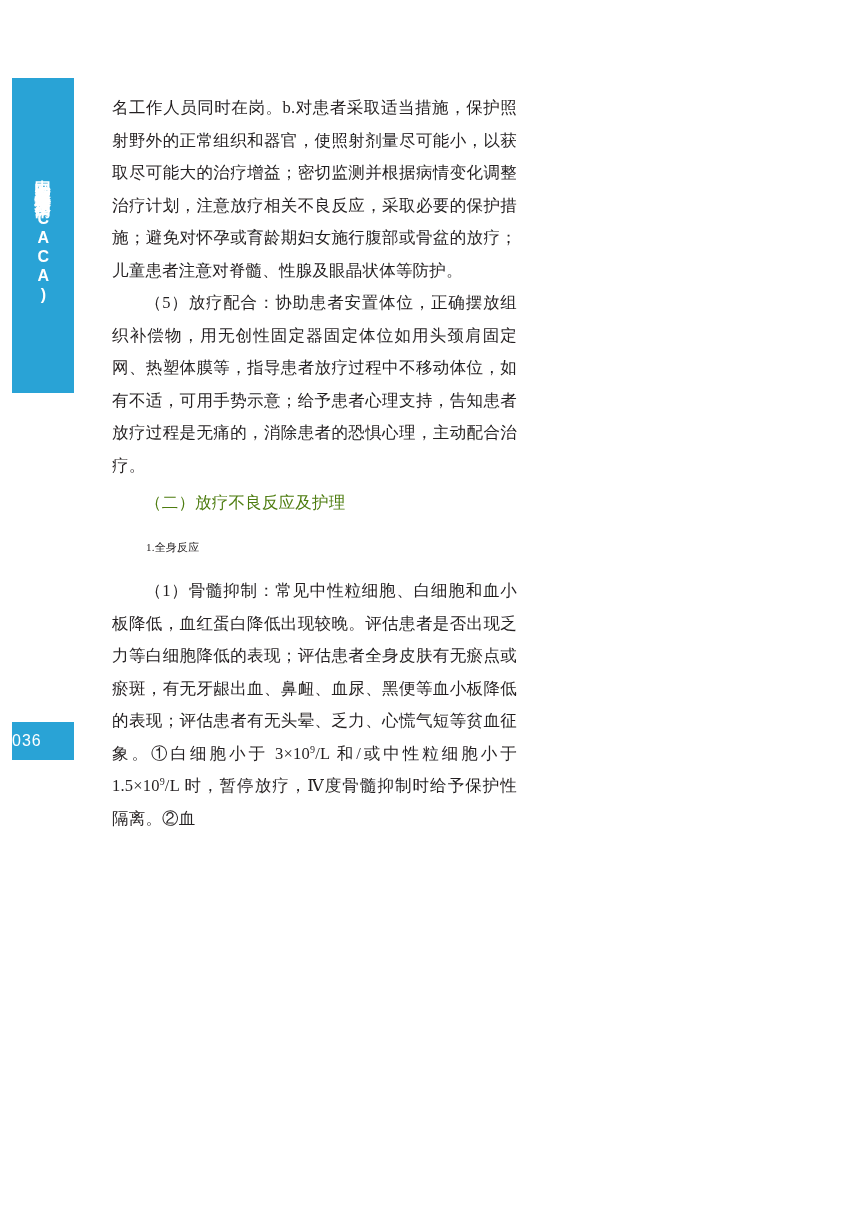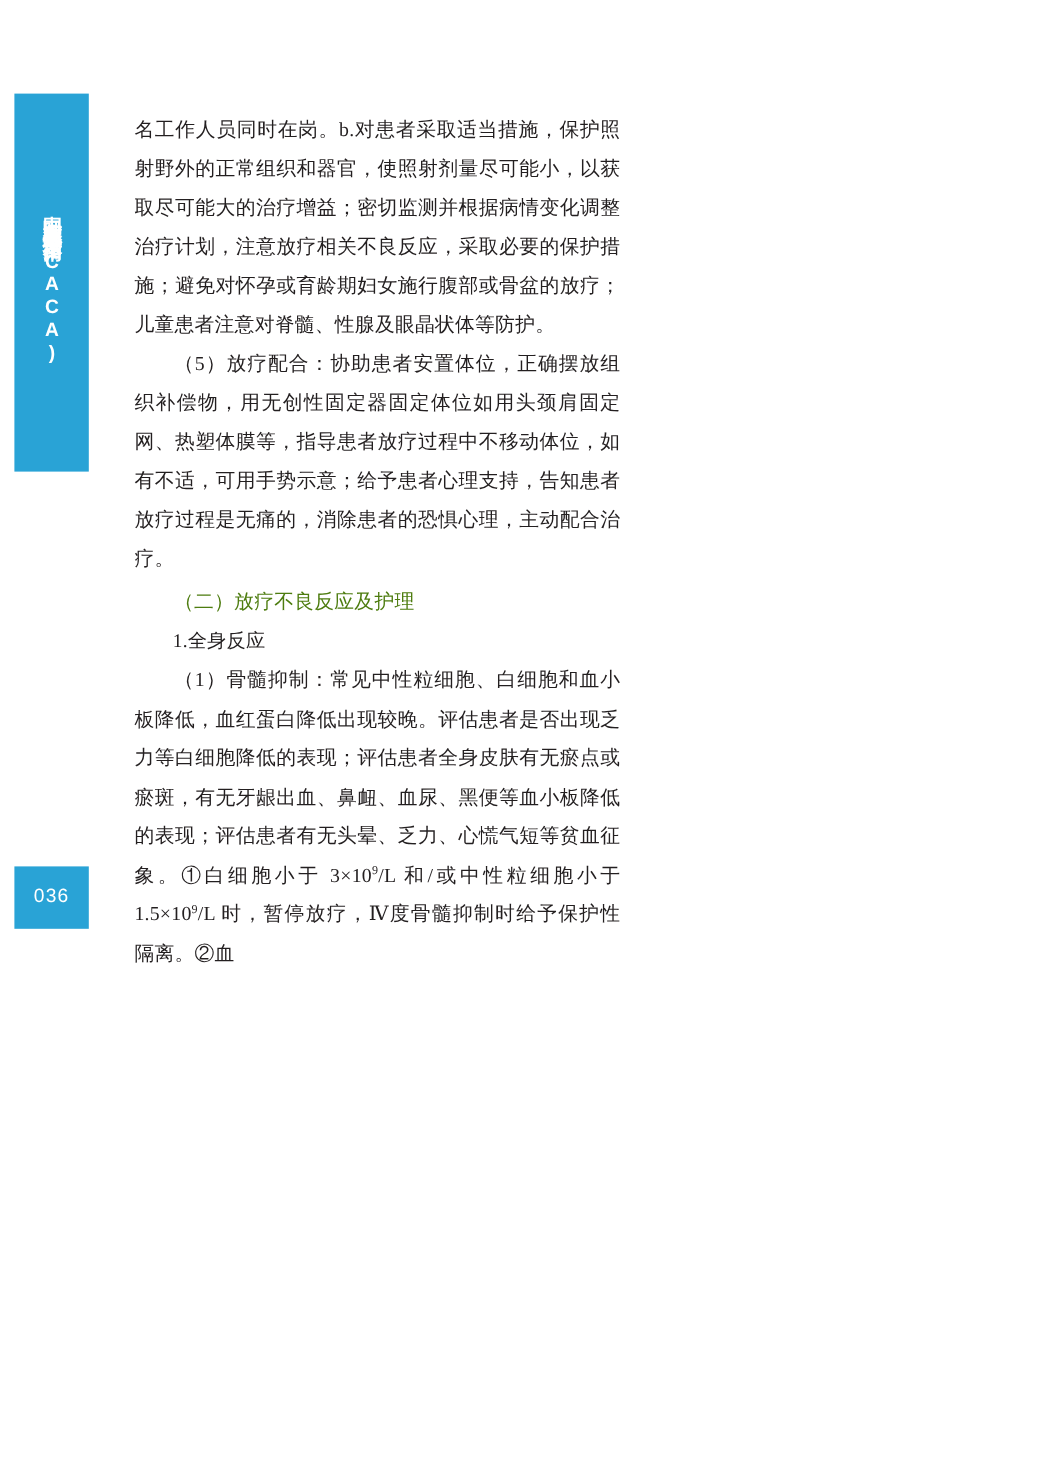--- a/index.html
+++ b/index.html
@@ -39,26 +39,26 @@
     font-weight: bold;
     white-space: nowrap;
   }
 
   
   .page-badge {
     position: absolute;
     left: 12px;
     top: 722px;
     width: 62px;
-    height: 52px;
+    height: 38px;
     background: #29a3d6;
     color: #ffffff;
     display: flex;
     align-items: center;
-    justify-content: center;
+    justify-content: flex-start;
     font-family: "Liberation Sans", "DejaVu Sans", sans-serif;
     font-size: 16px;
     letter-spacing: 1px;
   }
 
   
   .content {
     position: absolute;
     left: 112px;
     top: 92px;
@@ -79,23 +79,23 @@
     color: #4d7c0f;
     font-family: "Liberation Sans", "DejaVu Sans", sans-serif;
     font-size: 16.5px;
     line-height: 32.5px;
     margin: 4px 0 0 0;
     text-indent: 2em;
     font-weight: normal;
   }
   .subheading {
     text-indent: 2em;
-    font-size: 16px;
+    font-size: 11px;
     line-height: 32.5px;
-    margin: 0;
+    margin: 12px;
   }
   sup {
     font-size: 10px;
     vertical-align: super;
     line-height: 0;
   }
 </style>
 </head>
 <body>
 

